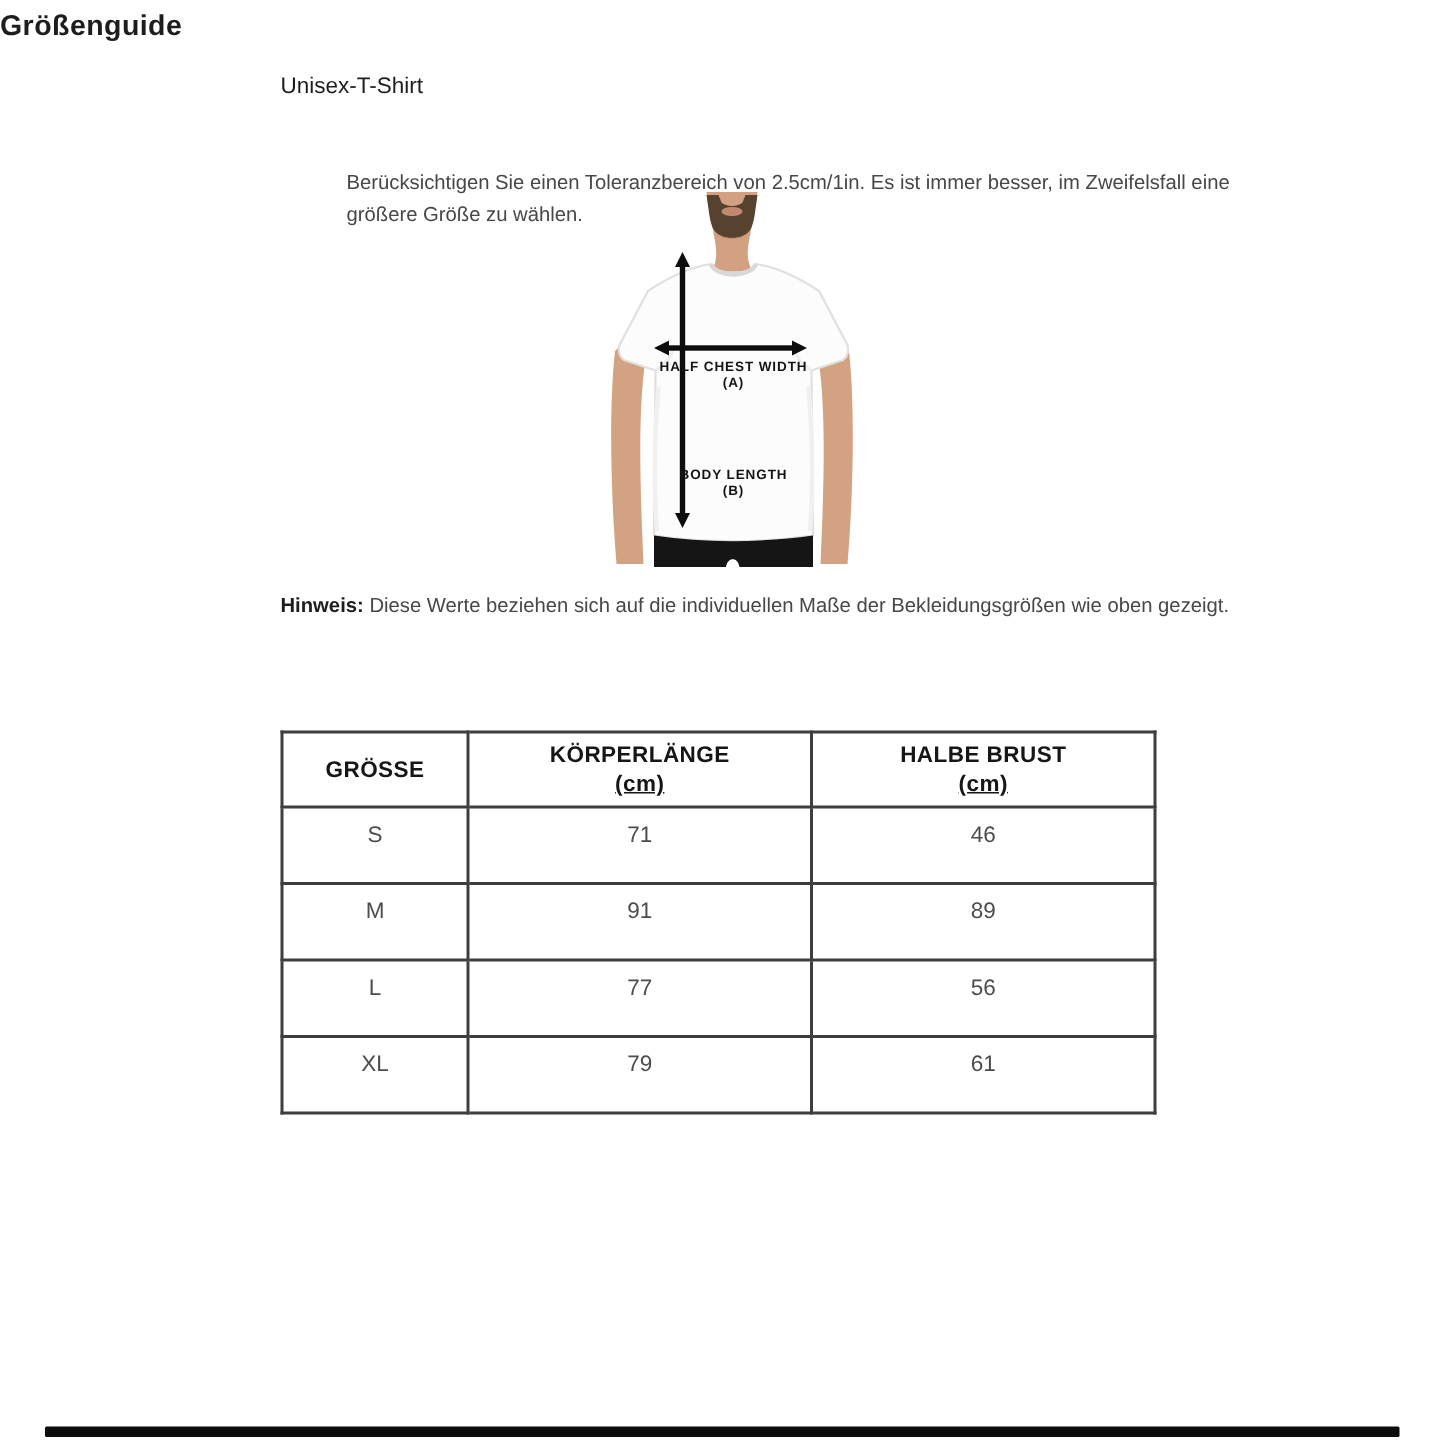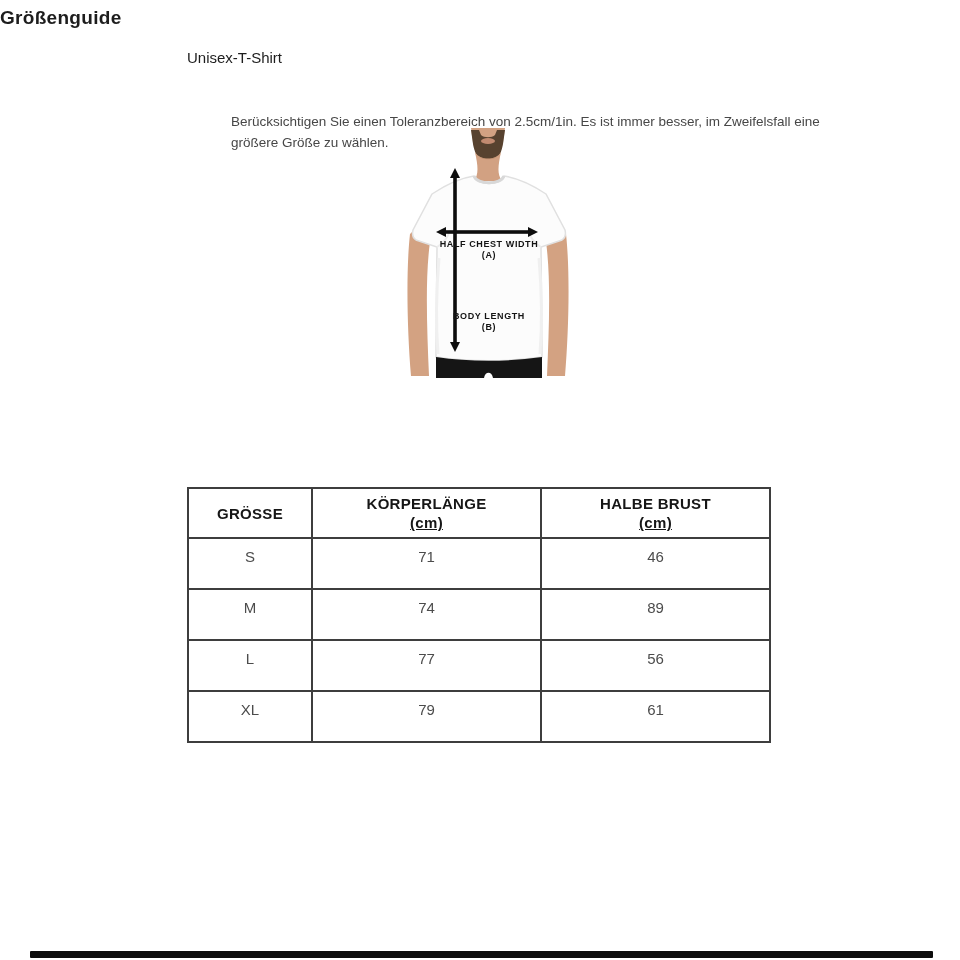--- a/index.html
+++ b/index.html
@@ -73,20 +73,21 @@
       <polygon points="44,104 54,99 54,109"></polygon>
       <polygon points="146,104 136,99 136,109"></polygon>
     </g>
 
     <text x="97" y="119" text-anchor="middle" font-size="9" font-weight="bold" letter-spacing="0.6" fill="#141414">HALF CHEST WIDTH</text>
     <text x="97" y="130" text-anchor="middle" font-size="9" font-weight="bold" letter-spacing="0.6" fill="#141414">(A)</text>
     <text x="97" y="191" text-anchor="middle" font-size="9" font-weight="bold" letter-spacing="0.6" fill="#141414">BODY LENGTH</text>
     <text x="97" y="202" text-anchor="middle" font-size="9" font-weight="bold" letter-spacing="0.6" fill="#141414">(B)</text>
   </svg>
 
+  <p class="hint-line"><span class="hint-label">Hinweis:</span><span> Diese Werte beziehen sich auf die individuellen Maße der Bekleidungsgrößen wie oben gezeigt.</span></p>
 
   <table class="size-table">
     <colgroup>
       <col style="width:124px">
         <col style="width:229px">
         <col style="width:229px">
     </colgroup>
     <thead>
       <tr>
         <th>
@@ -104,21 +105,21 @@
       </tr>
     </thead>
     <tbody>
       <tr>
         <td>S</td>
         <td>71</td>
         <td>46</td>
       </tr>
       <tr>
         <td>M</td>
-        <td>74</td>
+        <td>91</td>
         <td>89</td>
       </tr>
       <tr>
         <td>L</td>
         <td>77</td>
         <td>56</td>
       </tr>
       <tr>
         <td>XL</td>
         <td>79</td>

